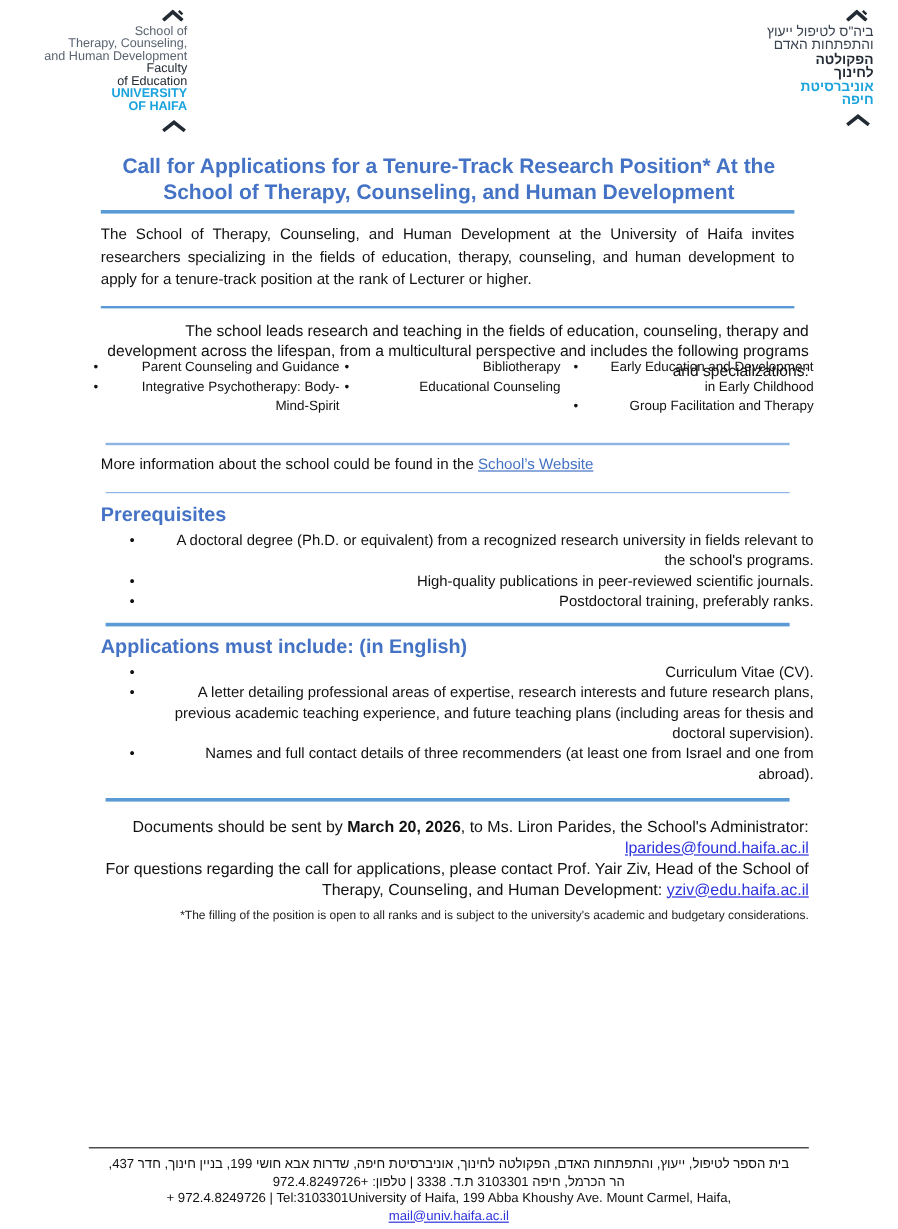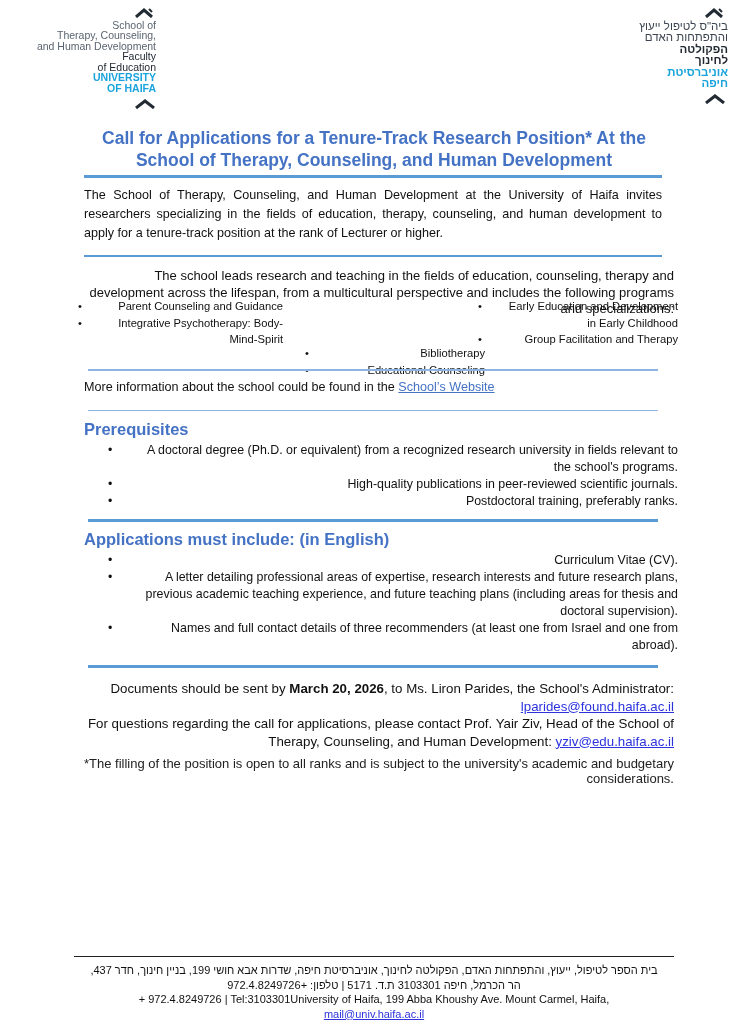--- a/index.html
+++ b/index.html
@@ -27,21 +27,21 @@
   .col li::before { content:"•"; position:absolute; left:0; top:0; }
   .more { left:84px; top:380px; font-size:12.6px; }
   a.lnk { color:#4472c4; text-decoration:underline; }
   a.lnk2 { color:#1a0dab; text-decoration:underline; color:#2c33dd; }
   .h2 { left:84px; color:#4472c4; font-weight:bold; font-size:16.5px; }
   .blist { left:108px; width:570px; font-size:12.4px; line-height:17px; }
   .blist ul { margin:0; padding:0; list-style:none; }
   .blist li { position:relative; padding-left:22px; }
   .blist li::before { content:"•"; position:absolute; left:0; top:0; }
   .docs { left:84px; width:590px; top:680px; font-size:13.3px; line-height:17.5px; }
-  .note { left:84px; width:590px; top:757px; font-size:13px; line-height:14.5px; color:#222; }
+  .note { left:84px; width:590px; top:757px; font-size:10px; line-height:14.5px; color:#222; }
   .foot-rule { left:74px; width:600px; top:956px; height:1px; background:#222; }
   .footer { left:74px; width:600px; top:963px; text-align:center; font-size:11px; line-height:14.5px; color:#111; }
   .footer .he { direction:rtl; }
 </style>
 </head>
 <body>
 
 <div class="abs logo-en">
   <svg class="chev" viewBox="0 0 22 10">
     <polyline points="2,9 10,2 18,9" fill="none" stroke="#222a33" stroke-width="3"></polyline>
@@ -89,21 +89,21 @@
 <div class="abs rule-thick" style="left:84px;width:578px;top:255px;height:2px;"></div>
 
 <div class="abs school">The school leads research and teaching in the fields of education, counseling, therapy and development across the lifespan, from a multicultural perspective and includes the following programs and specializations:</div>
 
 <div class="abs col" style="left:78px;width:205px;">
   <ul>
     <li>Parent Counseling and Guidance</li>
     <li>Integrative Psychotherapy: Body-Mind-Spirit</li>
   </ul>
 </div>
-<div class="abs col" style="left:305px;width:180px;margin-top:47px;">
+<div class="abs col" style="left:287px;width:180px;">
   <ul>
     <li>Bibliotherapy</li>
     <li>Educational Counseling</li>
   </ul>
 </div>
 <div class="abs col" style="left:478px;width:200px;">
   <ul>
     <li>Early Education and Development in Early Childhood</li>
     <li>Group Facilitation and Therapy</li>
   </ul>
@@ -139,16 +139,16 @@
 <div class="abs docs">
   <span>Documents should be sent by </span><b>March 20, 2026</b><span>, to Ms. Liron Parides, the School's Administrator: </span><a class="lnk2" href="#">lparides@found.haifa.ac.il</a><br>
   <span>For questions regarding the call for applications, please contact Prof. Yair Ziv, Head of the School of Therapy, Counseling, and Human Development: </span><a class="lnk2" href="#">yziv@edu.haifa.ac.il</a>
 </div>
 
 <div class="abs note">*The filling of the position is open to all ranks and is subject to the university's academic and budgetary considerations.</div>
 
 <div class="abs foot-rule"></div>
 <div class="abs footer">
   <div class="he">בית הספר לטיפול, ייעוץ, והתפתחות האדם, הפקולטה לחינוך, אוניברסיטת חיפה, שדרות אבא חושי 199, בניין חינוך, חדר 437,</div>
-  <div class="he">הר הכרמל, חיפה 3103301 ת.ד. 5171 | טלפון: +972.4.8249726</div>
+  <div class="he">הר הכרמל, חיפה 3103301 ת.ד. 3338 | טלפון: +972.4.8249726</div>
   <div>+ 972.4.8249726 | Tel:3103301University of Haifa, 199 Abba Khoushy Ave. Mount Carmel, Haifa,</div>
   <div><a class="lnk2" href="#">mail@univ.haifa.ac.il</a></div>
 </div>
 
 </body></html>

